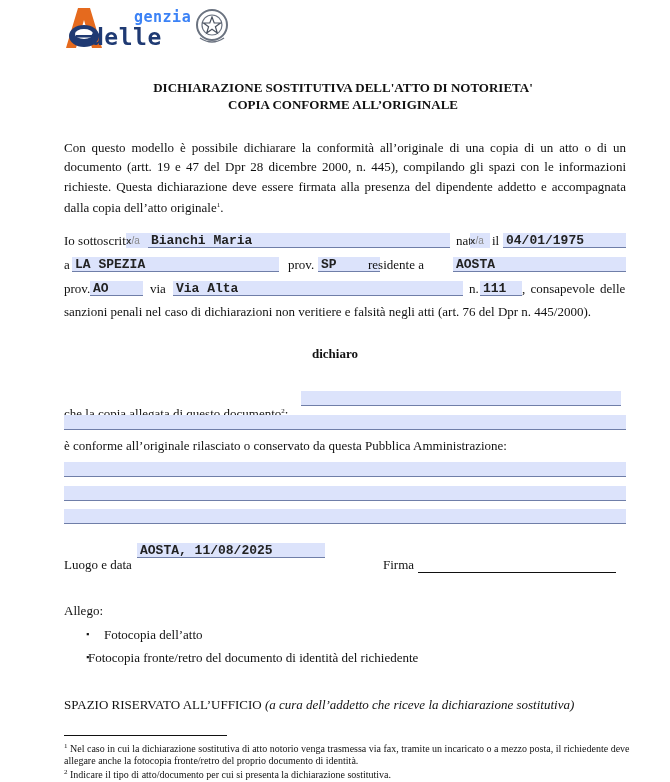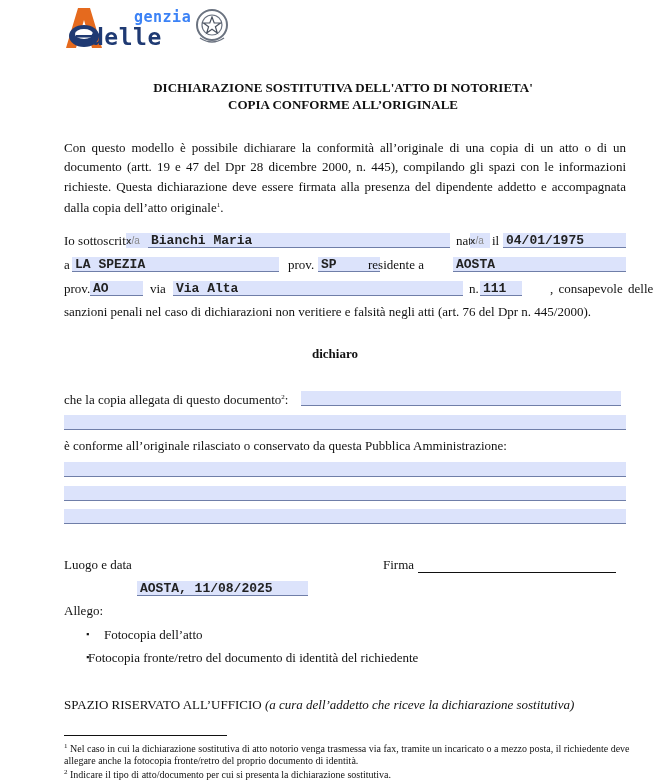--- a/index.html
+++ b/index.html
@@ -68,37 +68,37 @@
 <span class="abs line" style="left:368px; top:257px;">residente a</span>
 <div class="field" style="left:453px; top:257px; width:173px;">AOSTA</div>
 
 <span class="abs line" style="left:64px; top:281px;">prov.</span>
 <div class="field" style="left:90px; top:281px; width:53px;">AO</div>
 <span class="abs line" style="left:150px; top:281px;">via</span>
 
 <div class="field" style="left:173px; top:281px; width:290px;">Via Alta</div>
 <span class="abs line" style="left:469px; top:281px;">n.</span>
 <div class="field" style="left:480px; top:281px; width:42px;">111</div>
-<span class="abs line" style="left:522px; top:281px; word-spacing:2px;margin-left:28px;">, consapevole delle</span>
+<span class="abs line" style="left:522px; top:281px; word-spacing:2px;">, consapevole delle</span>
 
 <span class="abs line" style="left:64px; top:304px;">sanzioni penali nel caso di dichiarazioni non veritiere e falsità negli atti (art. 76 del Dpr n. 445/2000).</span>
 
 <div class="abs" style="left:0; width:670px; top:346px; text-align:center; font-weight:bold; font-size:13px;">dichiaro</div>
 
-<span class="abs line" style="left:64px; top:392px;"><span>che la copia allegata di questo documento</span><sup>2</sup>:</span>
+<span class="abs line" style="left:64px; top:406px;"><span>che la copia allegata di questo documento</span><sup>2</sup>:</span>
 <div class="field" style="left:301px; top:391px; width:320px;"></div>
 <div class="field" style="left:64px; top:415px; width:562px;"></div>
 
 <span class="abs line" style="left:64px; top:438px;">è conforme all’originale rilasciato o conservato da questa Pubblica Amministrazione:</span>
 <div class="field" style="left:64px; top:462px; width:562px;"></div>
 <div class="field" style="left:64px; top:486px; width:562px;"></div>
 <div class="field" style="left:64px; top:509px; width:562px;"></div>
 
 <span class="abs line" style="left:64px; top:557px;">Luogo e data</span>
-<div class="field" style="left:137px; top:581px; width:171px;">AOSTA, 11/08/2025</div>
+<div class="field" style="left:137px; top:543px; width:188px;">AOSTA, 11/08/2025</div>
 <span class="abs line" style="left:383px; top:557px;">Firma</span>
 <div class="sigline" style="left:418px; top:558px; width:198px;"></div>
 
 <span class="abs line" style="left:64px; top:603px;">Allego:</span>
 <span class="bullet" style="left:86px; top:629px;">▪</span>
 <span class="abs line" style="left:104px; top:627px;">Fotocopia dell’atto</span>
 <span class="bullet" style="left:86px; top:652px;">▪</span>
 <span class="abs line" style="left:88px; top:650px;">Fotocopia fronte/retro del documento di identità del richiedente</span>
 
 <span class="abs line" style="left:64px; top:697px;"><span>SPAZIO RISERVATO ALL’UFFICIO</span> <i>(a cura dell’addetto che riceve la dichiarazione sostitutiva)</i></span>

